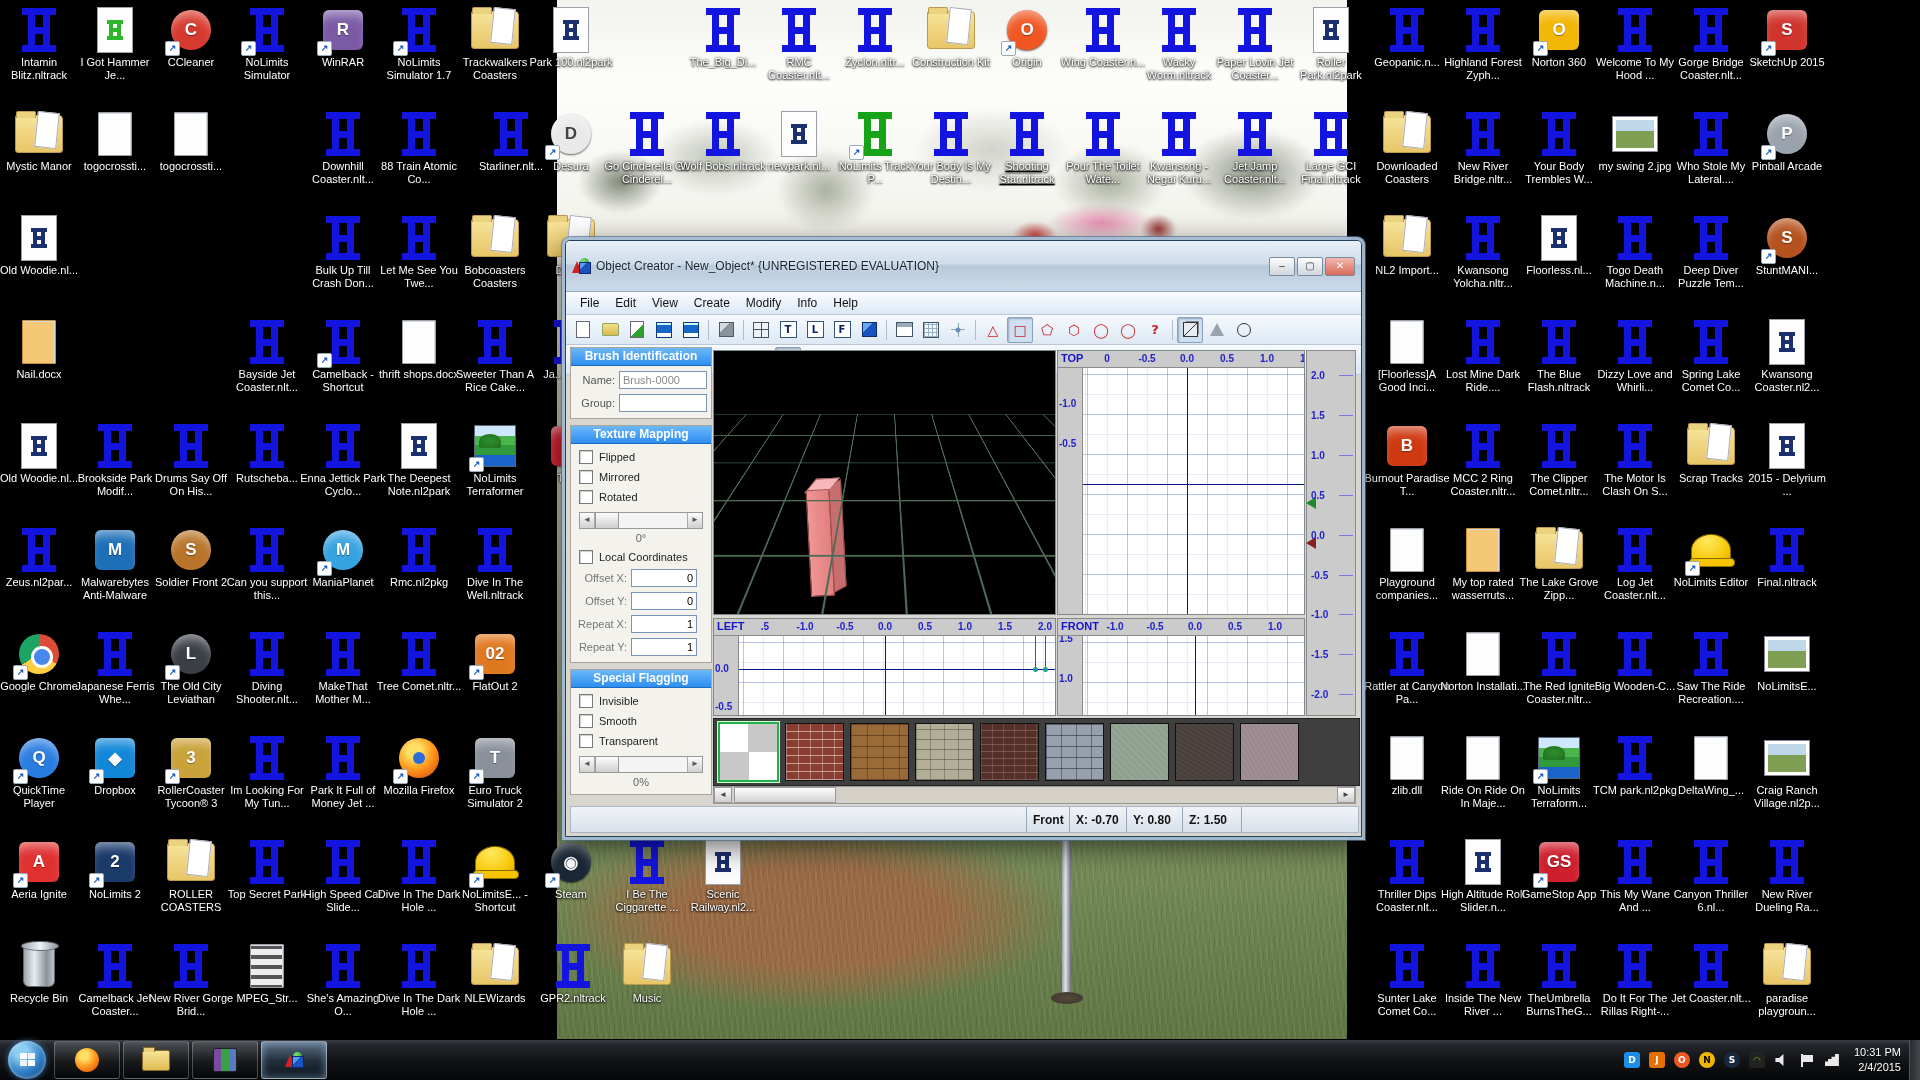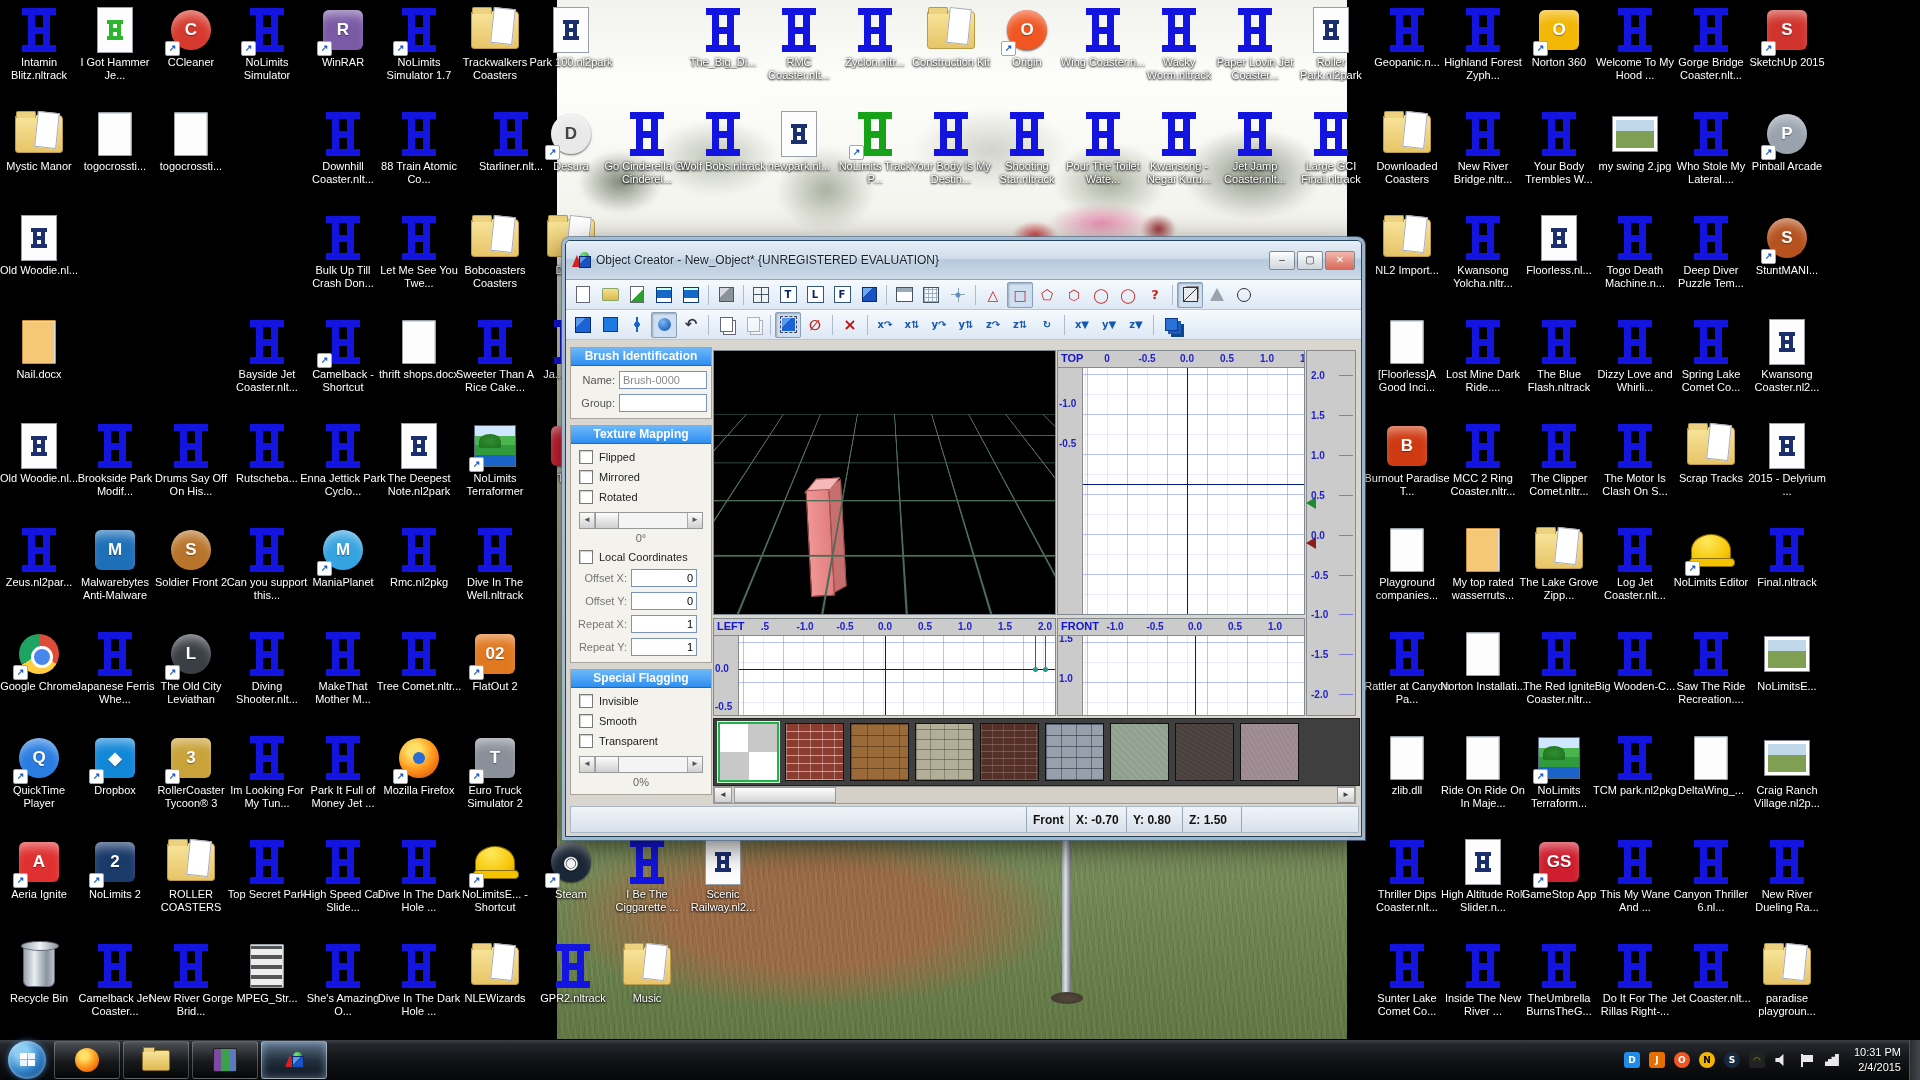--- a/index.html
+++ b/index.html
@@ -79,21 +79,21 @@
   .k-ffox{width:40px;height:40px;border-radius:50%;background:radial-gradient(circle at 38% 32%,#ffe066 0 18%,#ff9a1e 50%,#e3590c 85%)}
   .k-ffox:after{content:"";position:absolute;left:14px;top:14px;width:12px;height:12px;border-radius:50%;background:#2a6dd8}
   .k-bin{width:30px;height:40px;background:linear-gradient(90deg,#9aa4ac,#e8eef2 35%,#8a949c 75%,#b8c2ca);border-radius:4px 4px 6px 6px;border:1px solid #667}
   .k-bin:before{content:"";position:absolute;left:-3px;top:-5px;width:36px;height:8px;background:linear-gradient(90deg,#9aa4ac,#eef4f8,#8a949c);border-radius:50%;border:1px solid #667}
   
   #win{position:absolute;left:565px;top:240px;width:795px;height:595px;z-index:50;
     background:#d9d6cf;border:1px solid #24425e;border-radius:5px 5px 0 0;
     box-shadow:0 0 0 3px rgba(175,198,220,.85),0 0 0 4px rgba(80,110,140,.7),0 8px 30px rgba(0,0,0,.65)}
   #titlebar{position:relative;height:26px;border-radius:4px 4px 0 0;
     background:linear-gradient(180deg,#e8f0f8 0,#cfdcea 45%,#b7c9dc 50%,#cddbe9 100%);
-    display:flex;align-items:center;padding:6px 6px;border-bottom:1px solid #8fa6bc}
+    display:flex;align-items:center;padding:12px 6px;border-bottom:1px solid #8fa6bc}
   .shapes-icon{position:relative;width:18px;height:16px;flex:0 0 auto}
   .shapes-icon .sh-cone{position:absolute;left:0;bottom:1px;width:0;height:0;border-left:5px solid transparent;border-right:5px solid transparent;border-bottom:12px solid #d42020}
   .shapes-icon .sh-sphere{position:absolute;left:8px;top:0;width:9px;height:9px;border-radius:50%;background:radial-gradient(circle at 35% 30%,#7ae07a,#159015)}
   .shapes-icon .sh-cube{position:absolute;left:7px;bottom:0;width:10px;height:10px;background:linear-gradient(135deg,#5a9aee 0 35%,#1a52c0 35%);border:1px solid #0a2a70}
   #title-text{margin-left:6px;font-size:12px;color:#15222e;text-shadow:0 0 3px rgba(255,255,255,.9);white-space:nowrap}
   #cap-buttons{margin-left:auto;display:flex;gap:2px}
   .cap-btn{width:24px;height:17px;border:1px solid #7a8a99;border-radius:2px;
     background:linear-gradient(180deg,#fdfdfd,#cfd6dc);font-size:10px;line-height:15px;text-align:center;color:#333}
   .cap-btn.close{background:linear-gradient(180deg,#f2b8ae,#d86a5a);color:#fff;width:28px}
   #menubar{height:22px;background:linear-gradient(180deg,#fafcff,#dce8f6);display:flex;align-items:center;
@@ -490,21 +490,21 @@
           <span class="sc-badge">↗</span>
         </div>
         <div class="dlabel">NoLimits Track P...</div>
       </div>
       <div class="desk-icon" style="left: 913px; top: 110px;">
         <div class="dk">
           <div class="shape k-track"></div>
         </div>
         <div class="dlabel">Your Body Is My Destin...</div>
       </div>
-      <div class="desk-icon" style="left: 989px; top: 110px;">
+      <div class="desk-icon" style="left: 989px; top: 110px; text-decoration: underline;">
         <div class="dk">
           <div class="shape k-track"></div>
         </div>
         <div class="dlabel">Shooting Star.nltrack</div>
       </div>
       <div class="desk-icon" style="left: 1065px; top: 110px;">
         <div class="dk">
           <div class="shape k-track"></div>
         </div>
         <div class="dlabel">Pour The Toilet Wate...</div>
@@ -1269,20 +1269,29 @@
         <span class="sh-sphere"></span>
         <span class="sh-cube"></span>
     </span>
     <span id="title-text">Object Creator - New_Object* {UNREGISTERED EVALUATION}</span>
     <span id="cap-buttons">
       <span class="cap-btn">–</span>
       <span class="cap-btn">▢</span>
       <span class="cap-btn close">✕</span>
     </span>
   </div>
+  <div id="menubar">
+      <span class="menu-item">File</span>
+      <span class="menu-item">Edit</span>
+      <span class="menu-item">View</span>
+      <span class="menu-item">Create</span>
+      <span class="menu-item">Modify</span>
+      <span class="menu-item">Info</span>
+      <span class="menu-item">Help</span>
+    </div>
   <div class="toolbar" id="toolbar1">
       <div class="tb-btn">
         <span class="ti ti-page"></span>
       </div>
       <div class="tb-btn">
         <span class="ti ti-folder"></span>
       </div>
       <div class="tb-btn">
         <span class="ti ti-pageg"></span>
       </div>

